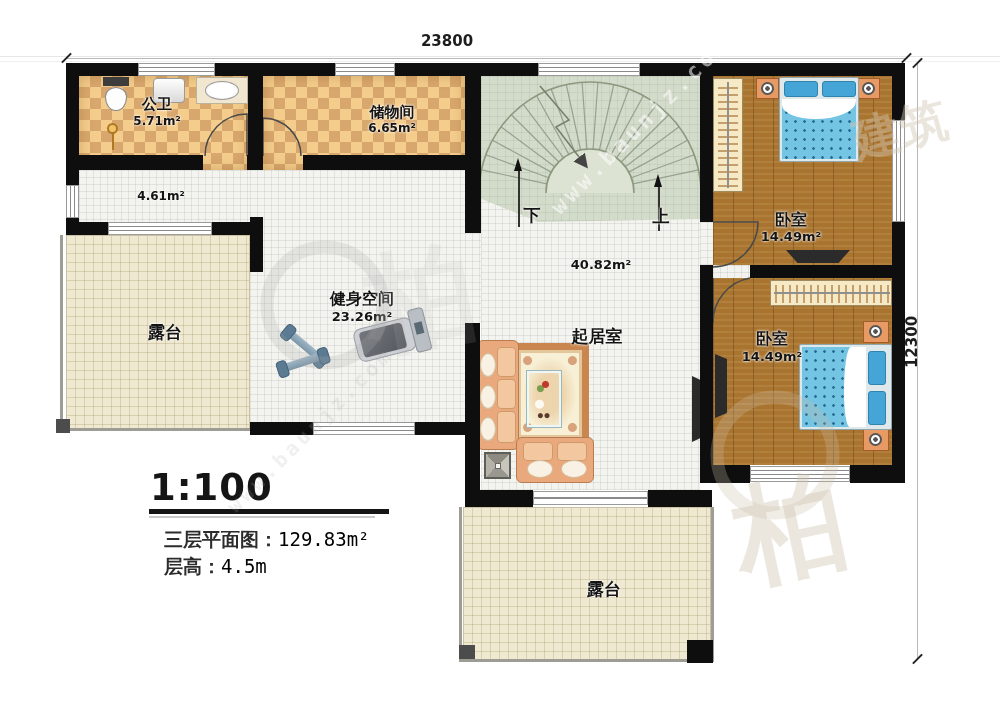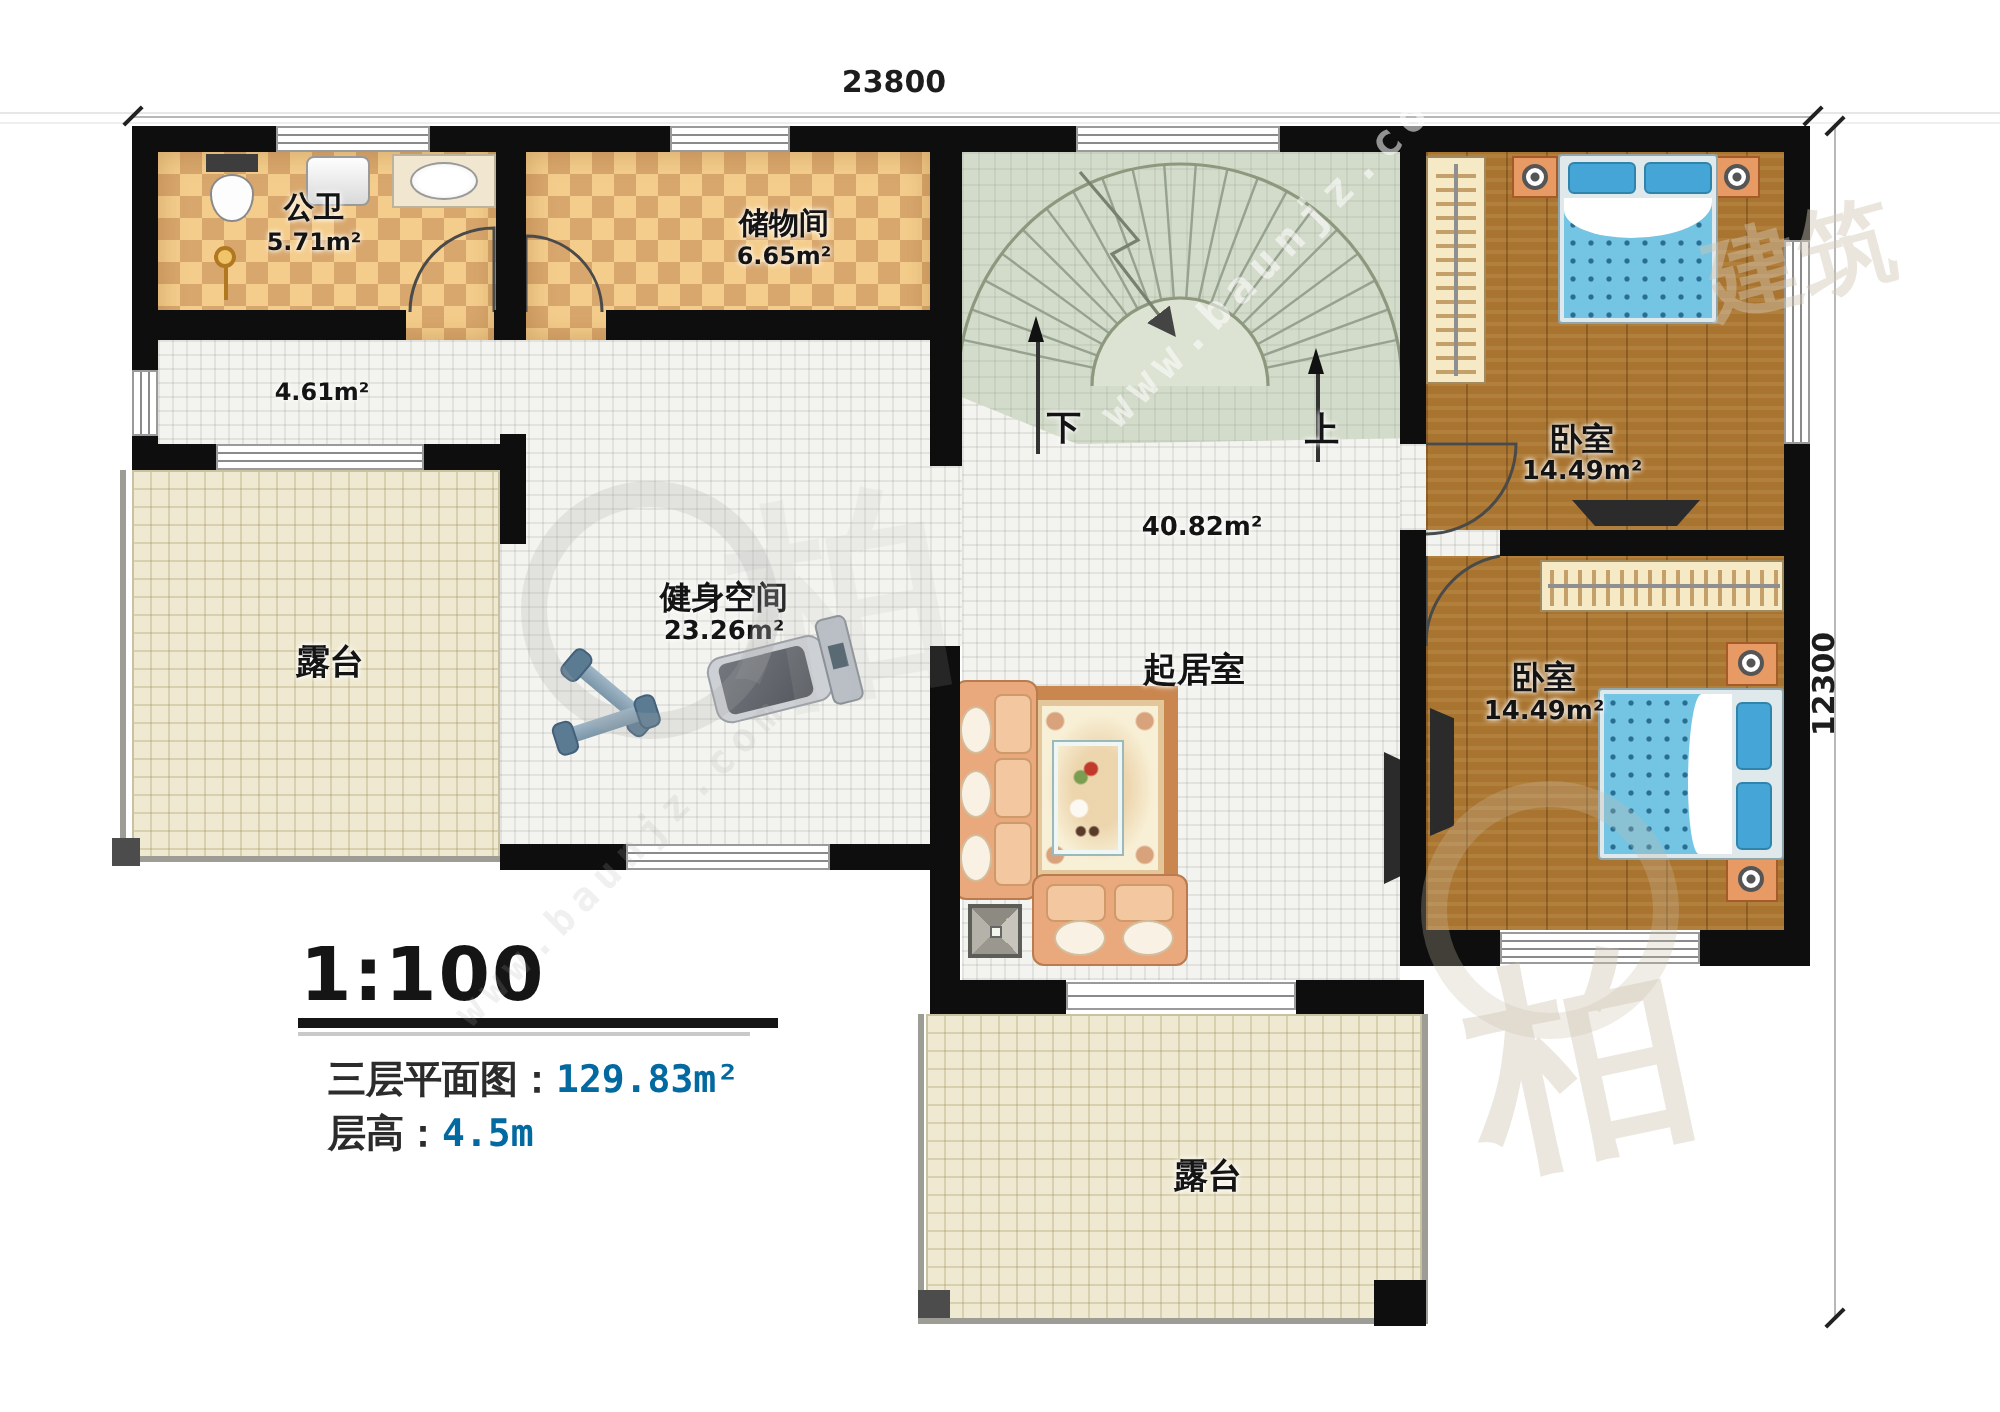--- a/index.html
+++ b/index.html
@@ -38,21 +38,21 @@
   .white-oval{position:absolute;background:#f8f1e4;border:1px solid #d3bd9c;border-radius:50%;box-sizing:border-box}
   .seat{position:absolute;background:#f3c8a0;border:1px solid #cf9a6a;border-radius:4px;box-sizing:border-box}
   .dumbbell{position:absolute;width:46px;height:8px;background:linear-gradient(#9fb6c6,#7b96a8);border-radius:4px}
   .dumbbell::before,.dumbbell::after{content:"";position:absolute;top:-4.5px;width:11px;height:17px;background:#5b7b93;border:1px solid #44607a;border-radius:4px;box-sizing:border-box}
   .dumbbell::before{left:-4px}
   .dumbbell::after{right:-4px}
   .tri-up{position:absolute;width:0;height:0;border-left:4px solid transparent;border-right:4px solid transparent;border-bottom:13px solid #111}
   .uline{position:absolute;width:2px;background:#333}
   .wm{position:absolute;pointer-events:none;font-weight:700;white-space:nowrap}
   .info-line{position:absolute;font-size:19px;color:#2c2c2c;font-weight:700;white-space:nowrap}
-  .info-val{font-family:"DejaVu Sans Mono","Liberation Mono",monospace;font-weight:700;color:#0369a1}
+  .info-val{font-family:"DejaVu Sans Mono","Liberation Mono",monospace;font-weight:400;color:#000000}
 </style>
 </head>
 <body>
 
 <div class="canvas">
 
   <div class="abs" style="left:0;top:56px;width:1000px;height:1px;background:#e7e7e7"></div>
   <div class="abs" style="left:0;top:61px;width:1000px;height:1px;background:#efefef"></div>
 
   <div class="floor-checker" style="left:79px;top:76px;width:169px;height:94px"></div>

